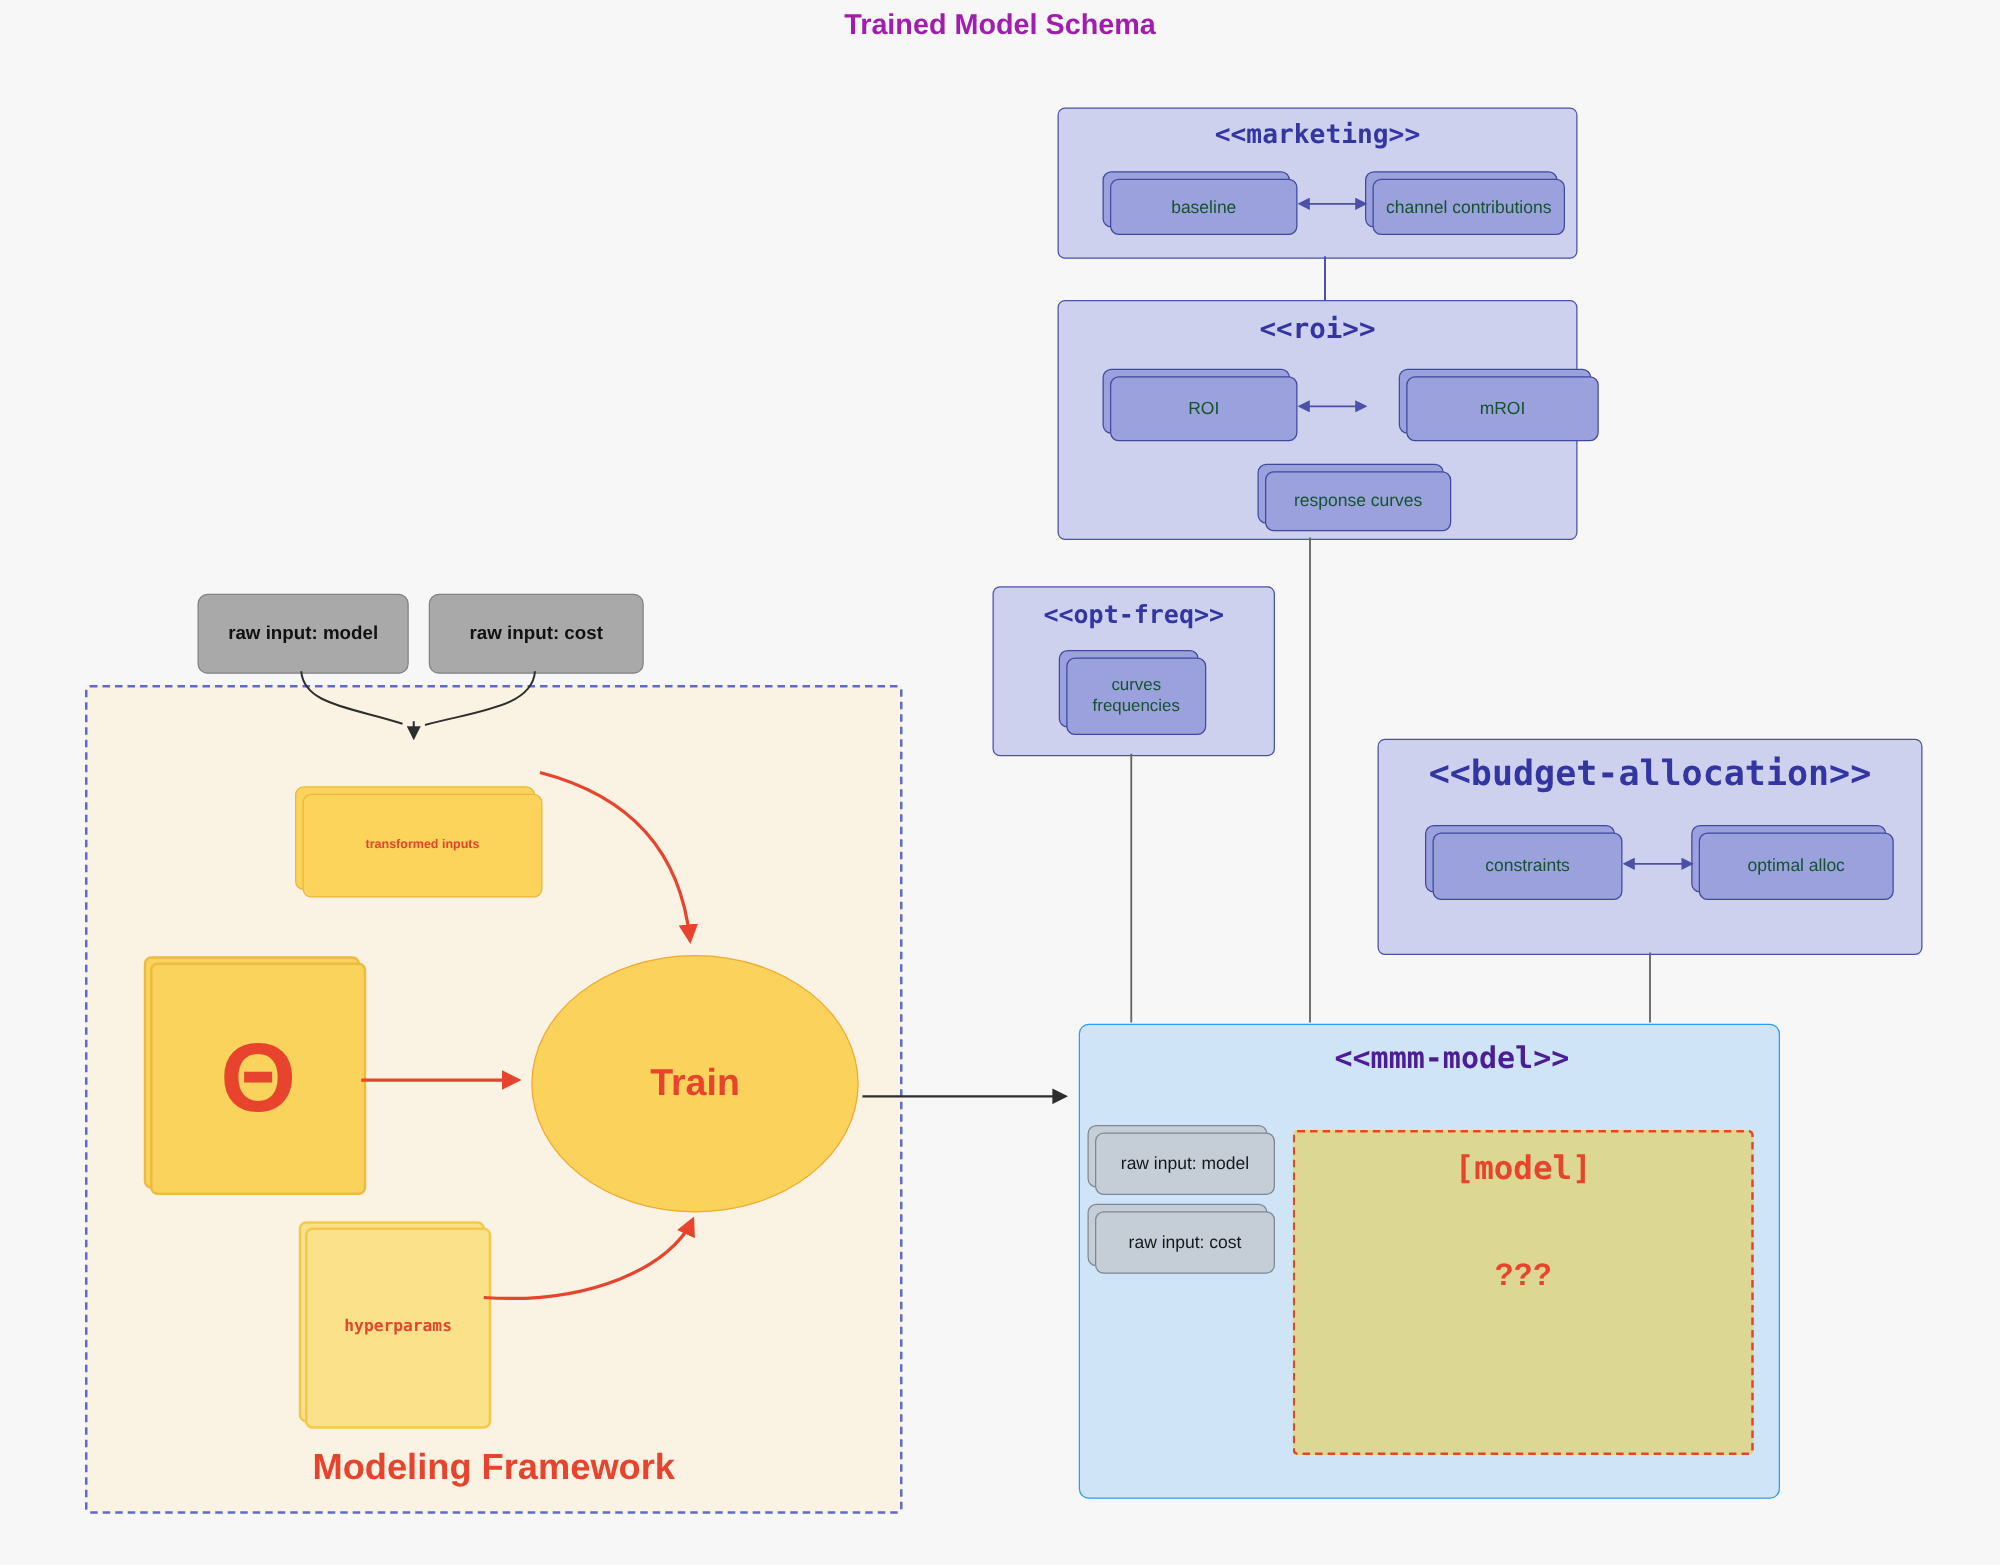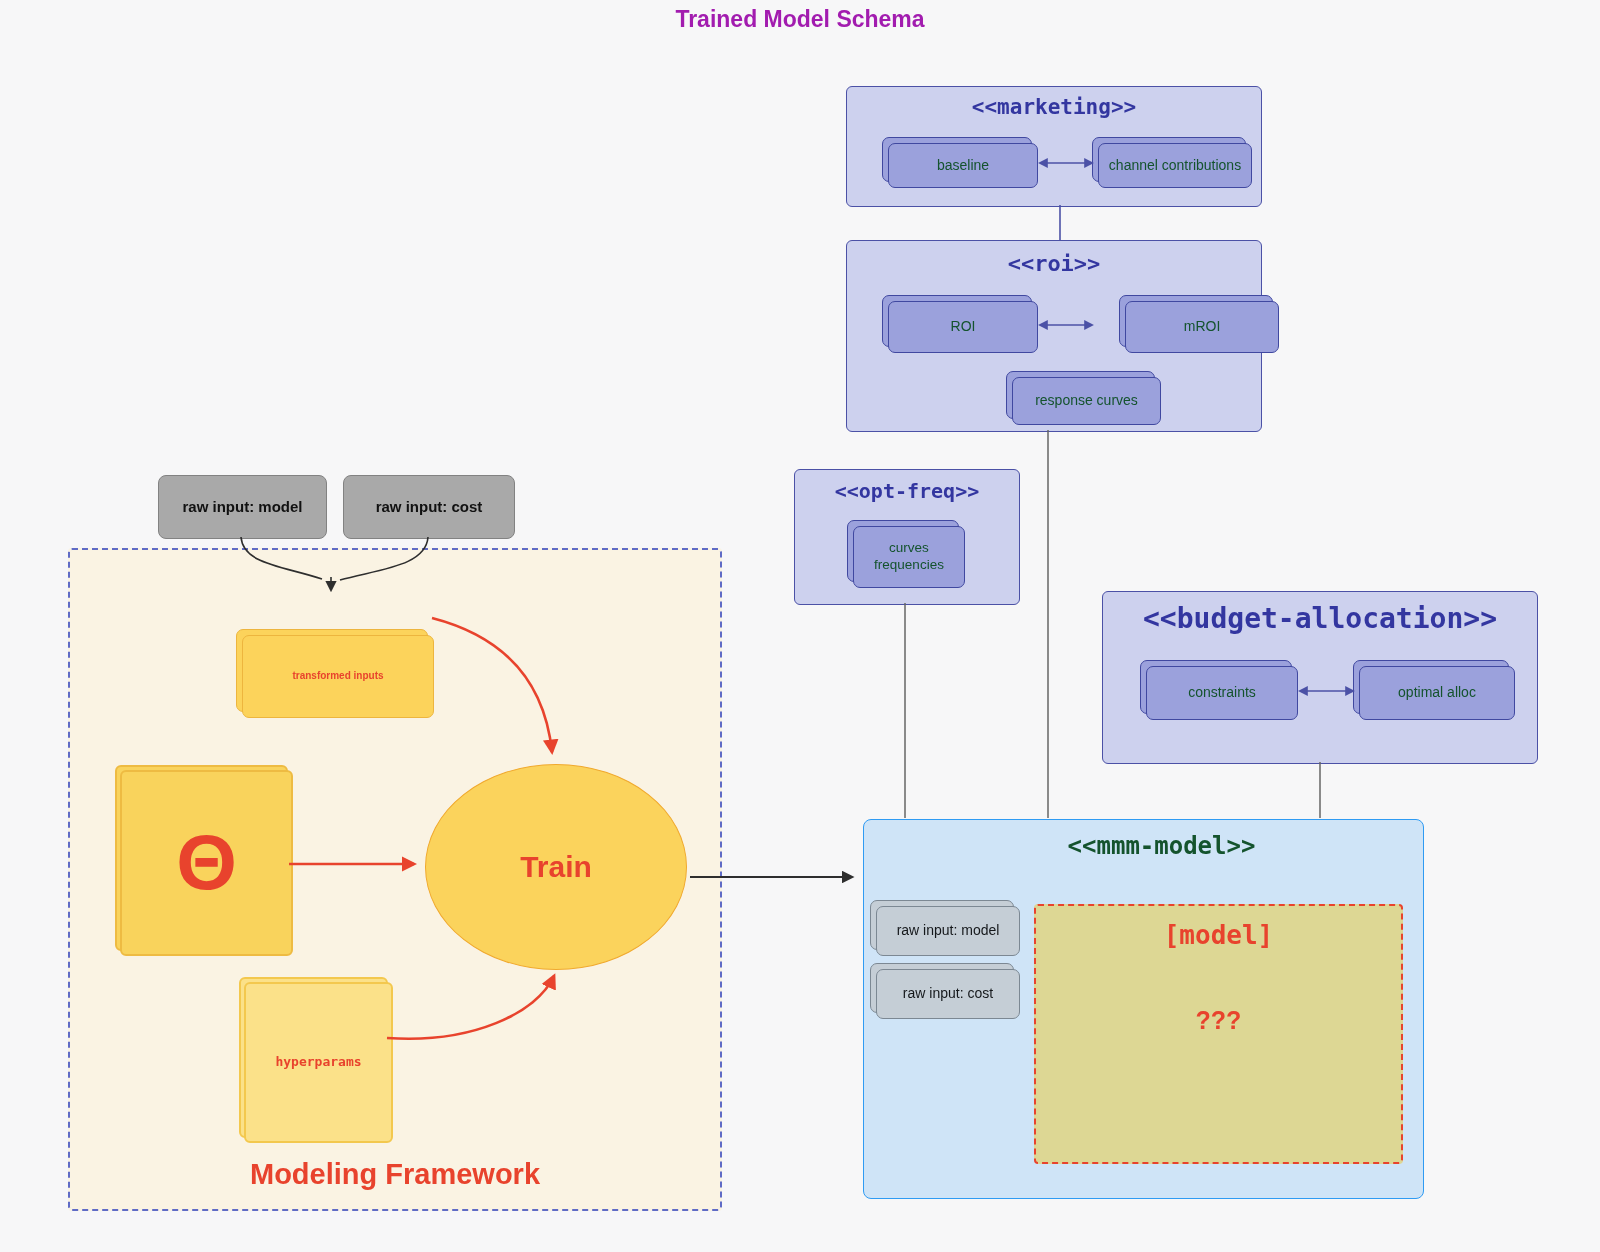--- a/index.html
+++ b/index.html
@@ -7,21 +7,21 @@
           font-family:"Liberation Sans", sans-serif;}
   .abs{position:absolute;}
   .diagram-title{left:0;right:0;top:6px;text-align:center;font-size:23px;font-weight:bold;color:#a21caf;}
 
   
   .group{position:absolute;border-radius:6px;z-index:0;}
   .lav{background:#cdd1ee;border:1.4px solid #4b51a6;}
   .group-title{position:absolute;left:0;right:0;text-align:center;
                font-family:"DejaVu Sans Mono", monospace;font-weight:bold;color:#3336a0;}
   .mmm{background:#cfe4f7;border:1.6px solid #2f9bf3;border-radius:8px;}
-  .mmm .group-title{color:#14532d;padding-left:36px;}
+  .mmm .group-title{color:#4c1d95;padding-left:36px;}
   .framework{background:#faf3e3;border:2px dashed #5f6bc6;border-radius:4px;}
 
   
   .node{position:absolute;display:flex;align-items:center;justify-content:center;text-align:center;
         border-radius:7px;font-size:14px;color:#14532d;line-height:1.25;}
   .stack::before{content:"";position:absolute;left:-7px;top:-7px;width:100%;height:100%;
         background:inherit;border:inherit;border-radius:inherit;z-index:-1;}
   .lavnode{background:#9ba1dc;border:1.4px solid #4048a0;}
   .graycard{background:#a9a9a9;border:1.5px solid #828282;border-radius:8px;
         font-weight:bold;font-size:15px;color:#111;}

